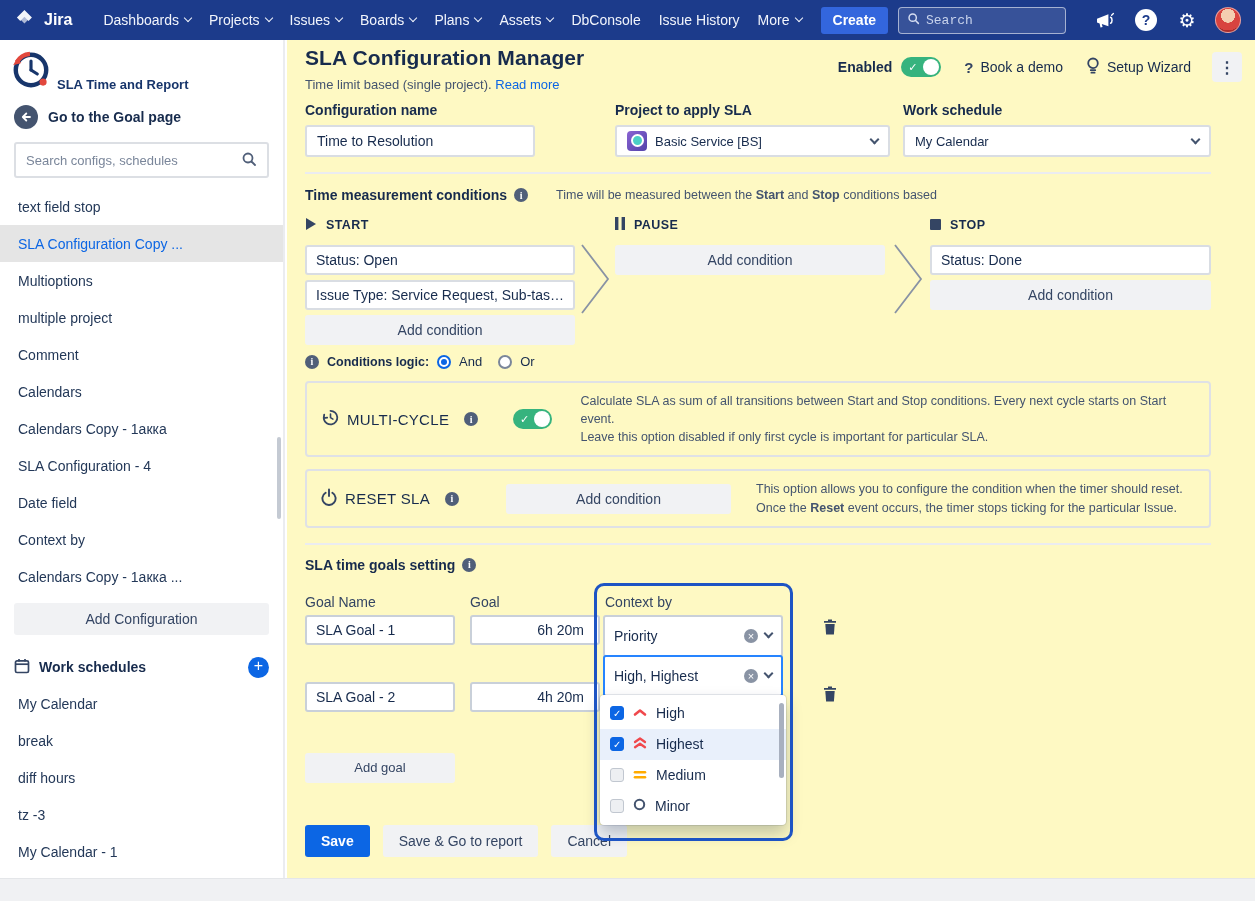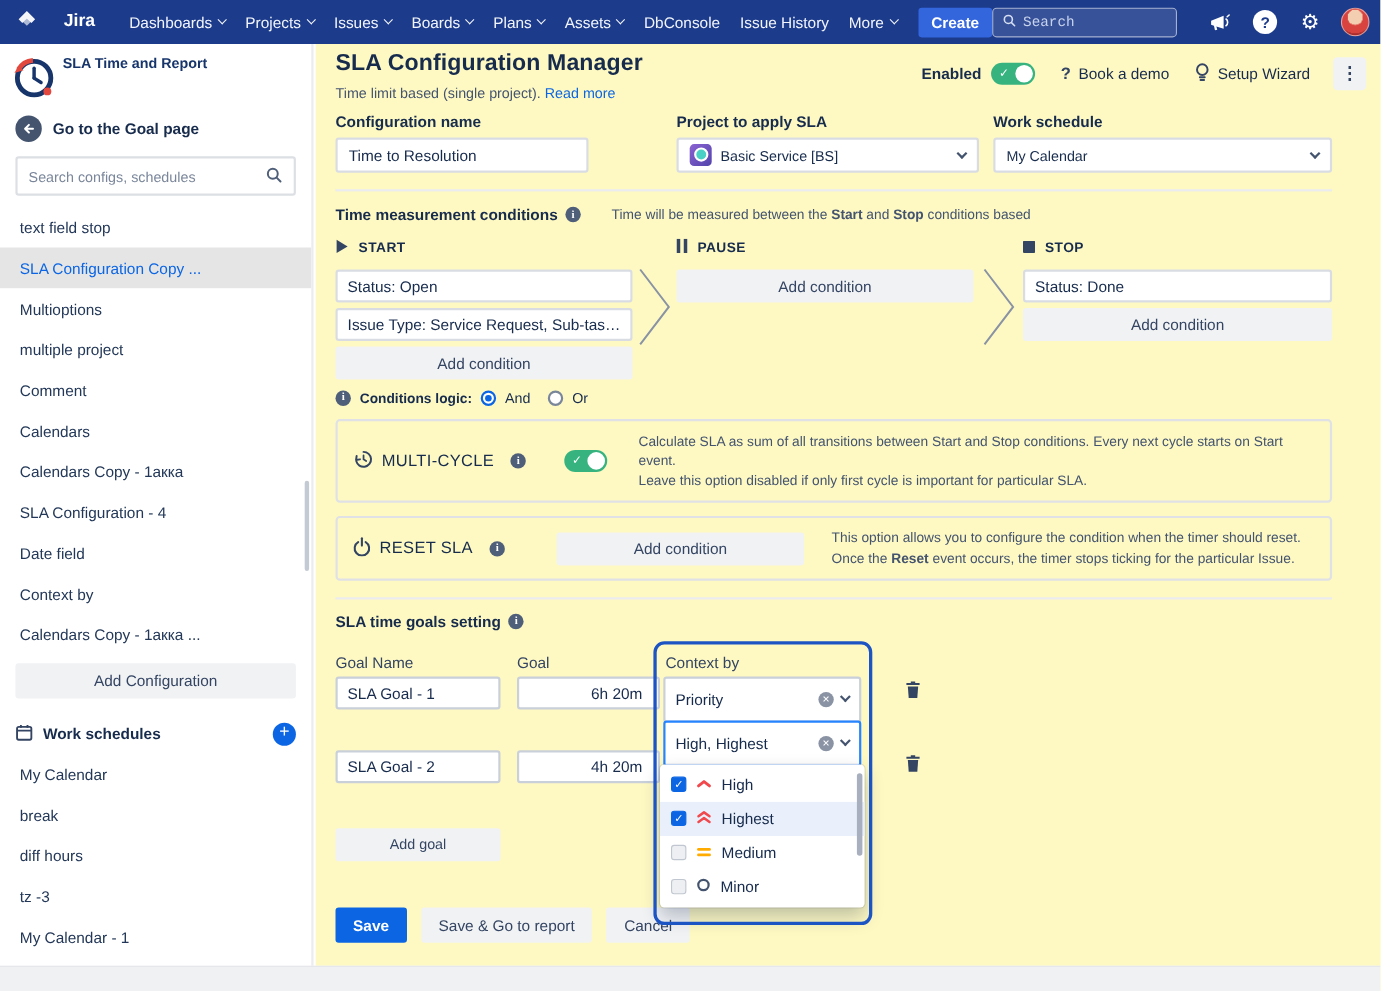--- a/index.html
+++ b/index.html
@@ -1,38 +1,38 @@
 <!DOCTYPE html>
 <html><head>
 <meta charset="utf-8">
 <style>
   *{margin:0;padding:0;box-sizing:border-box}
   html,body{width:1255px;height:901px;overflow:hidden}
   body{font-family:"Liberation Sans",sans-serif;background:#fff;color:#172B4D;position:relative;font-size:14px}
 
   
   .topnav{position:absolute;top:0;left:0;right:0;height:40px;background:#1C3B8B;display:flex;align-items:center;padding:0 14px;z-index:20}
-  .brand{display:flex;align-items:center;gap:24px;color:#fff;font-weight:bold;font-size:16px;margin-right:22px;cursor:pointer}
+  .brand{display:flex;align-items:center;gap:10px;color:#fff;font-weight:bold;font-size:16px;margin-right:22px;cursor:pointer}
   .nav-item{display:flex;align-items:center;color:#F2F5FC;font-size:14px;padding:0 9px;height:40px;cursor:pointer;white-space:nowrap}
   .caret{display:inline-block;width:6px;height:6px;border-right:1.5px solid #F2F5FC;border-bottom:1.5px solid #F2F5FC;transform:rotate(45deg);margin-left:6px;margin-top:-4px}
   .create-btn{margin-left:10px;height:27px;padding:0 12px;background:#3366DD;color:#fff;border:none;border-radius:3px;font-size:14px;font-weight:bold;cursor:pointer;white-space:nowrap}
   .nav-search{margin-left:auto;width:168px;height:27px;border:1px solid rgba(255,255,255,.55);background:rgba(255,255,255,.12);border-radius:4px;display:flex;align-items:center;padding:0 8px;gap:6px}
   .nav-search input{flex:1;background:transparent;border:none;outline:none;color:#EAF0FB;font-size:13px;font-family:Liberation Mono, monospace;min-width:0}
   .nav-search input::placeholder{color:#C8D3EC}
   .nav-icons{display:flex;align-items:center;gap:15px;margin-left:26px}
   .icon-btn{width:26px;height:26px;display:flex;align-items:center;justify-content:center;cursor:pointer}
   .help-circle{width:22px;height:22px;border-radius:50%;background:#fff;color:#1C3B8B;font-weight:bold;font-size:14px;display:flex;align-items:center;justify-content:center}
   .help-circle::before{content:"?"}
   .gear-icon{color:#fff;font-size:19px;line-height:1}
   .gear-icon::before{content:"⚙"}
   .avatar{width:26px;height:26px;border-radius:50%;background:radial-gradient(circle at 50% 32%,#F4CEB0 34%,#D8433F 35% 72%,#A92C2C 73%);border:1px solid rgba(255,255,255,.5);cursor:pointer}
 
   
   .sidebar{position:absolute;top:40px;left:0;width:285px;bottom:23px;background:#fff;border-right:2px solid #EBECF0;padding-top:10px;overflow:hidden}
-  .app-logo-row{display:flex;align-items:flex-start;gap:5px;padding:0 10px;margin-bottom:10px;height:44px}
+  .app-logo-row{display:flex;align-items:flex-end;gap:5px;padding:0 10px;margin-bottom:10px;height:44px}
   .app-name{font-weight:bold;font-size:13px;color:#17356B;padding-bottom:2px}
   .back-row{display:flex;align-items:center;gap:10px;padding:0 14px;height:26px;margin-bottom:12px;cursor:pointer}
   .back-circle{width:24px;height:24px;border-radius:50%;background:#44546F;display:flex;align-items:center;justify-content:center;flex:0 0 auto}
   .back-label{font-weight:bold;font-size:14px}
   .side-search{margin:0 14px 10px;height:36px;border:2px solid #DCDFE4;border-radius:3px;display:flex;align-items:center;padding:0 10px;gap:8px}
   .side-search input{flex:1;border:none;outline:none;font-size:13px;color:#172B4D;font-family:"Liberation Sans",sans-serif;min-width:0}
   .side-search input::placeholder{color:#7A869A}
   .cfg-list{}
   .cfg-item{height:37px;display:flex;align-items:center;padding:0 18px;font-size:14px;color:#233858;cursor:pointer;white-space:nowrap;overflow:hidden}
   .cfg-item.selected{background:#e5e5e5;color:#0C66E4}

